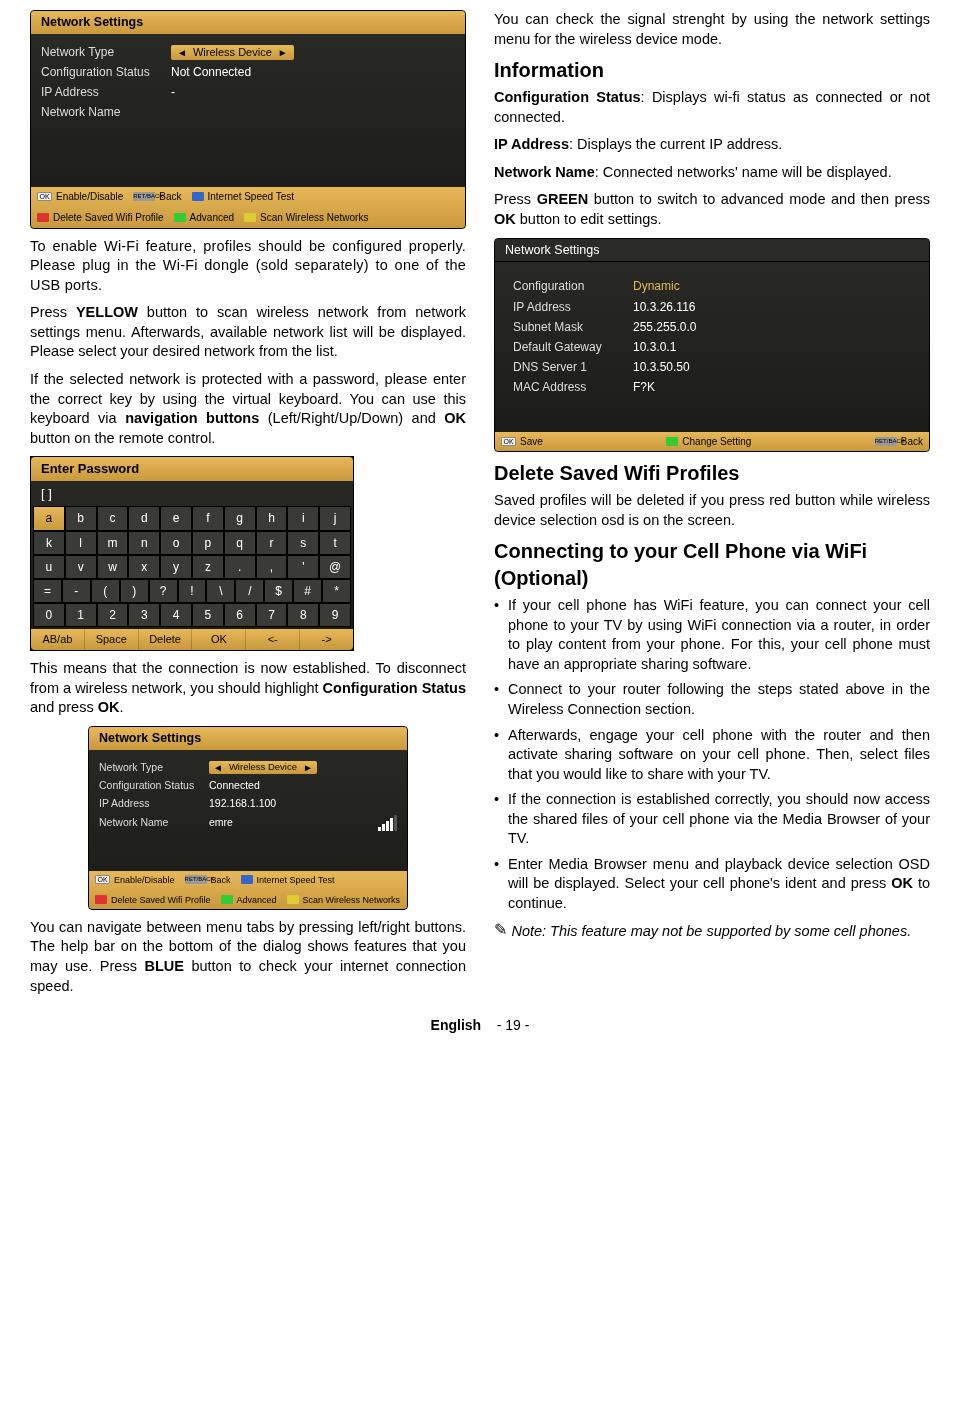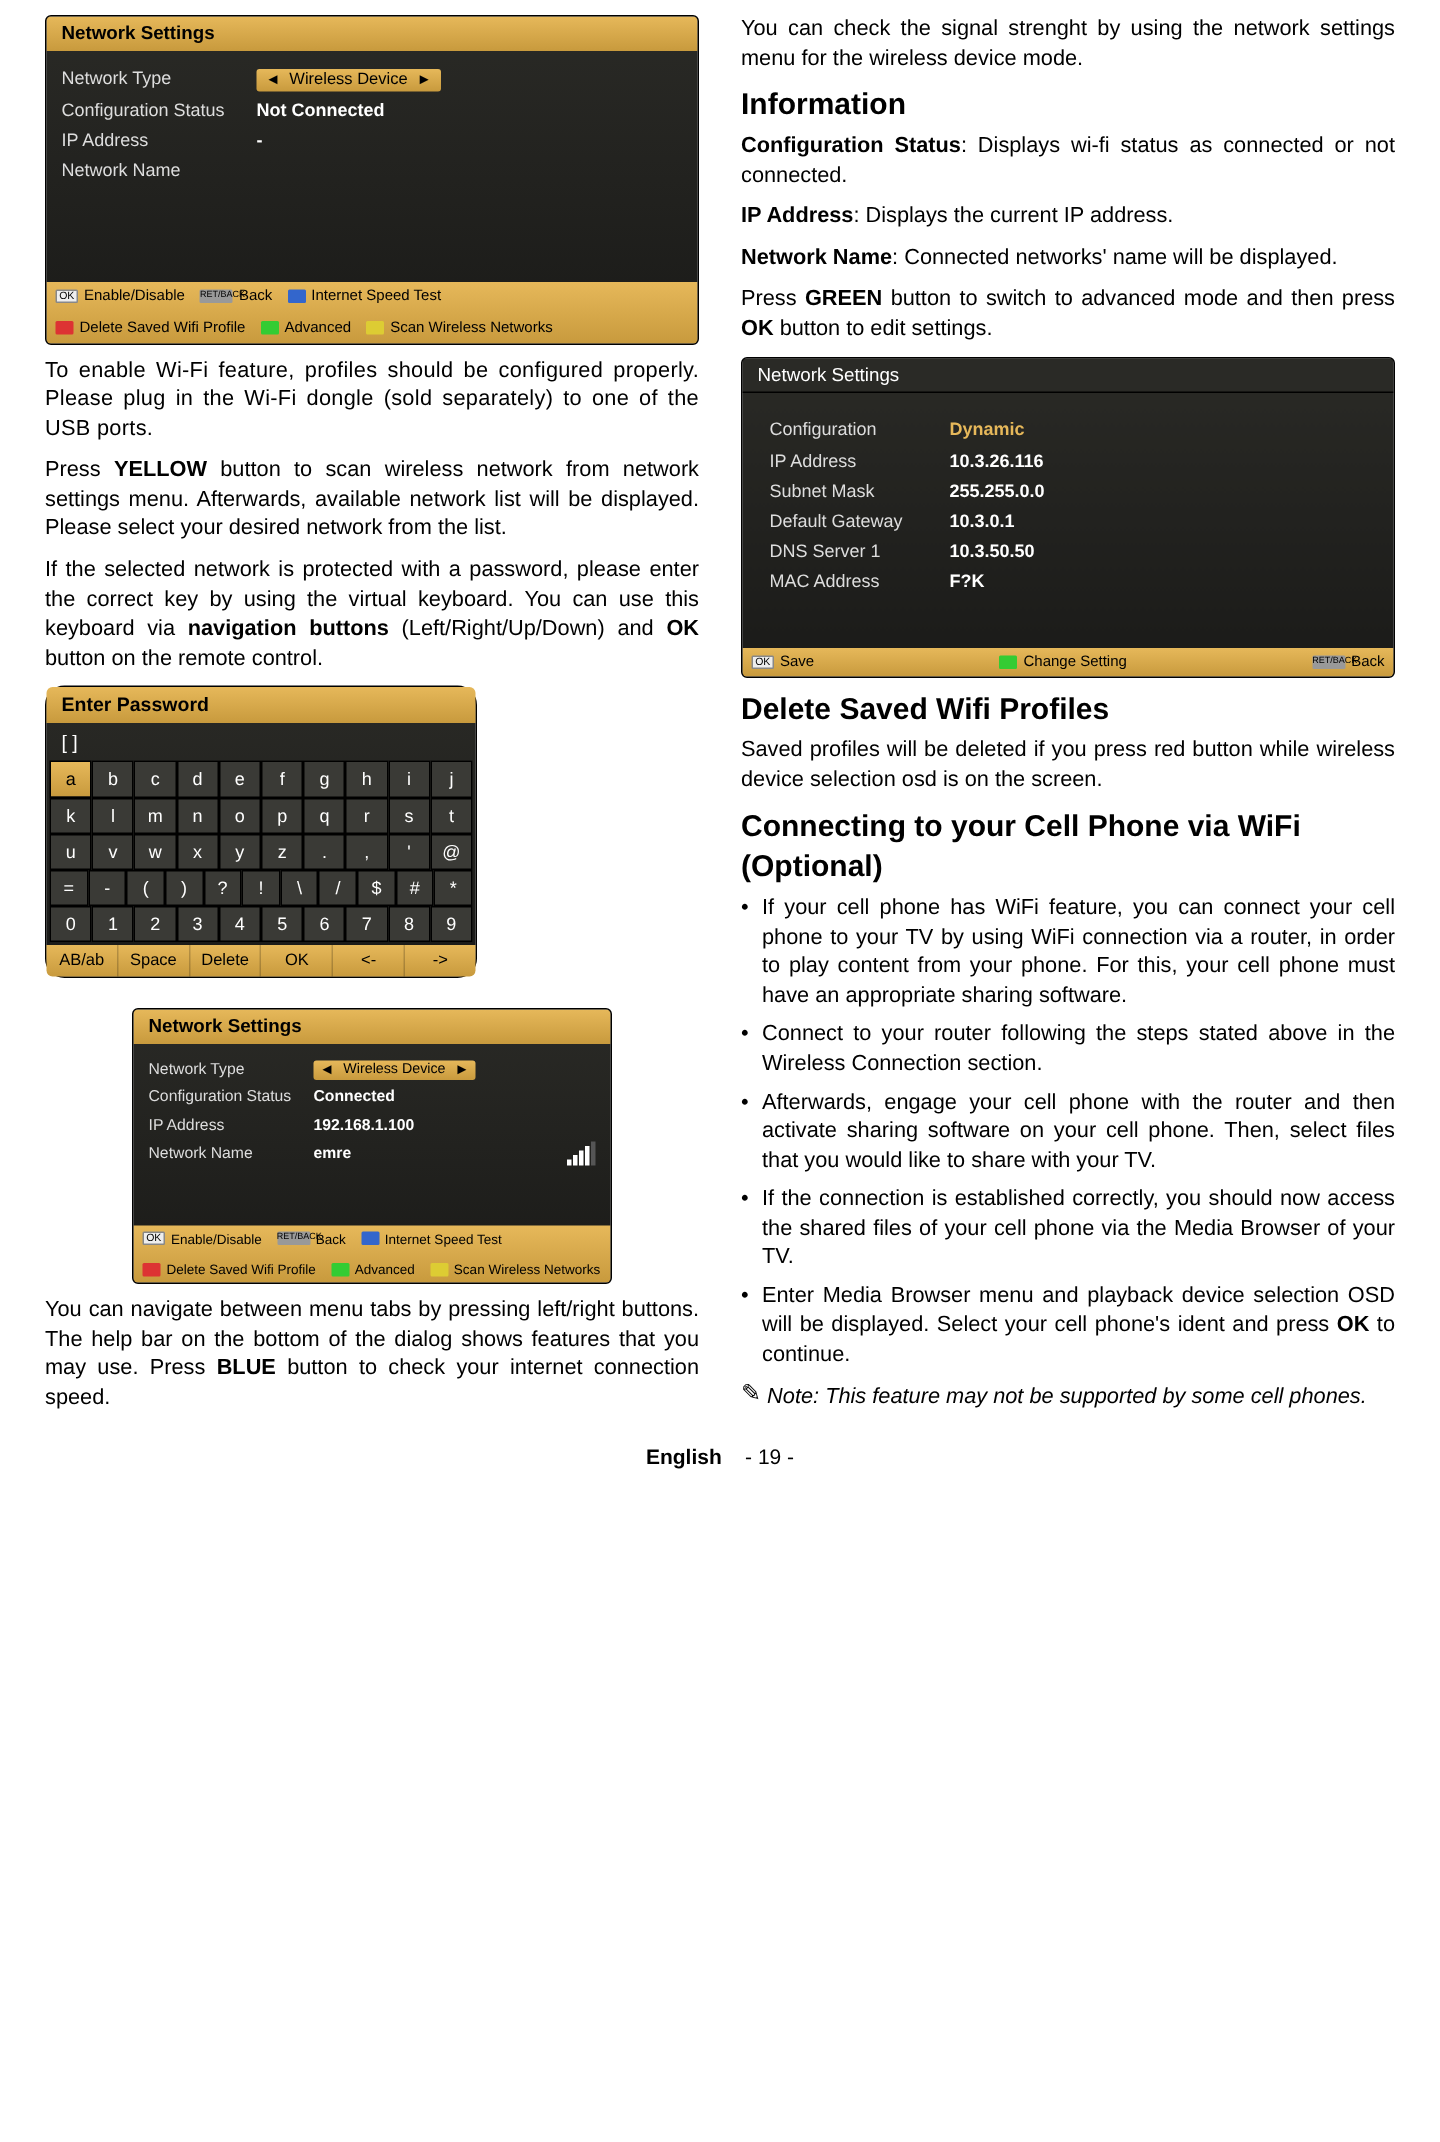--- a/index.html
+++ b/index.html
@@ -26,21 +26,21 @@
   .panel-title-bar {
     background: linear-gradient(#e6b85a, #c89a3d);
     color: #000;
     font-weight: bold;
     padding: 3px 10px;
     font-size: 12.5px;
   }
   .panel-body { padding: 8px 10px 4px; }
   .panel-row { display: flex; padding: 2px 0; align-items: center; }
   .panel-label { width: 130px; color: #ddd; }
-  .panel-value { color: #fff; flex:1;font-weight:bold; }
+  .panel-value { color: #fff; flex:1; }
   .panel-value.dyn { color: #e6b85a; }
   .sel-field {
     background: linear-gradient(#e6b85a, #c89a3d);
     color: #000;
     padding: 0 6px;
     display: inline-flex; align-items: center; gap: 6px;
     border-radius: 2px;
     font-size: 11px;
   }
   .arrow { font-size: 10px; }
@@ -58,22 +58,22 @@
   .ck-ok { background:#eee; border:1px solid #888; color:#000; font-size:7px; line-height:7px; text-align:center; width:15px;}
   .ck-red { background:#d33; }
   .ck-grn { background:#3c3; }
   .ck-blu { background:#36c; }
   .ck-yel { background:#dc3; }
   .ck-ret { background:#999; width:22px; font-size:6px; text-align:center; color:#000;}
   .spacer-tall { height: 60px; }
   .spacer-med { height: 34px; }
   .kb-panel {
     background: linear-gradient(#2a2a26, #1a1a18);
-    border:1px solid #000; border-radius:13px; color:#fff;
-    width: 288px; margin-bottom:20px;
+    border:1px solid #000; border-radius:0; color:#fff;
+    width: 324px; margin-bottom:8px;
   }
   .kb-head {
     background: linear-gradient(#e6b85a, #c89a3d);
     color:#000; font-weight:bold; padding:3px 10px; font-size:13px;
     display:flex; justify-content:space-between; border-radius:4px 4px 0 0;
   }
   .kb-entry { padding:4px 10px; font-size:13px; color:#fff; }
   .kb-grid { display:flex; flex-direction:column; gap:0; padding:0 2px 2px; }
   .kb-row { display:flex; }
   .key {
@@ -252,20 +252,21 @@
       <div class="kb-bot" id="kb-bot">
           <div class="kbtn">AB/ab</div>
           <div class="kbtn">Space</div>
           <div class="kbtn">Delete</div>
           <div class="kbtn">OK</div>
           <div class="kbtn">&lt;-</div>
           <div class="kbtn">-&gt;</div>
         </div>
     </div>
 
+    <p><span>This means that the connection is now established. To disconnect from a wireless network, you should highlight </span><b>Configuration Status</b><span> and press </span><b>OK</b><span>.</span></p>
 
     <div class="panel small-panel">
       <div class="panel-title-bar">Network Settings</div>
       <div class="panel-body">
         <div class="panel-row">
           <div class="panel-label">Network Type</div>
           <div>
             <span class="sel-field">
               <span class="arrow">◄</span>
               <span>Wireless Device</span>

